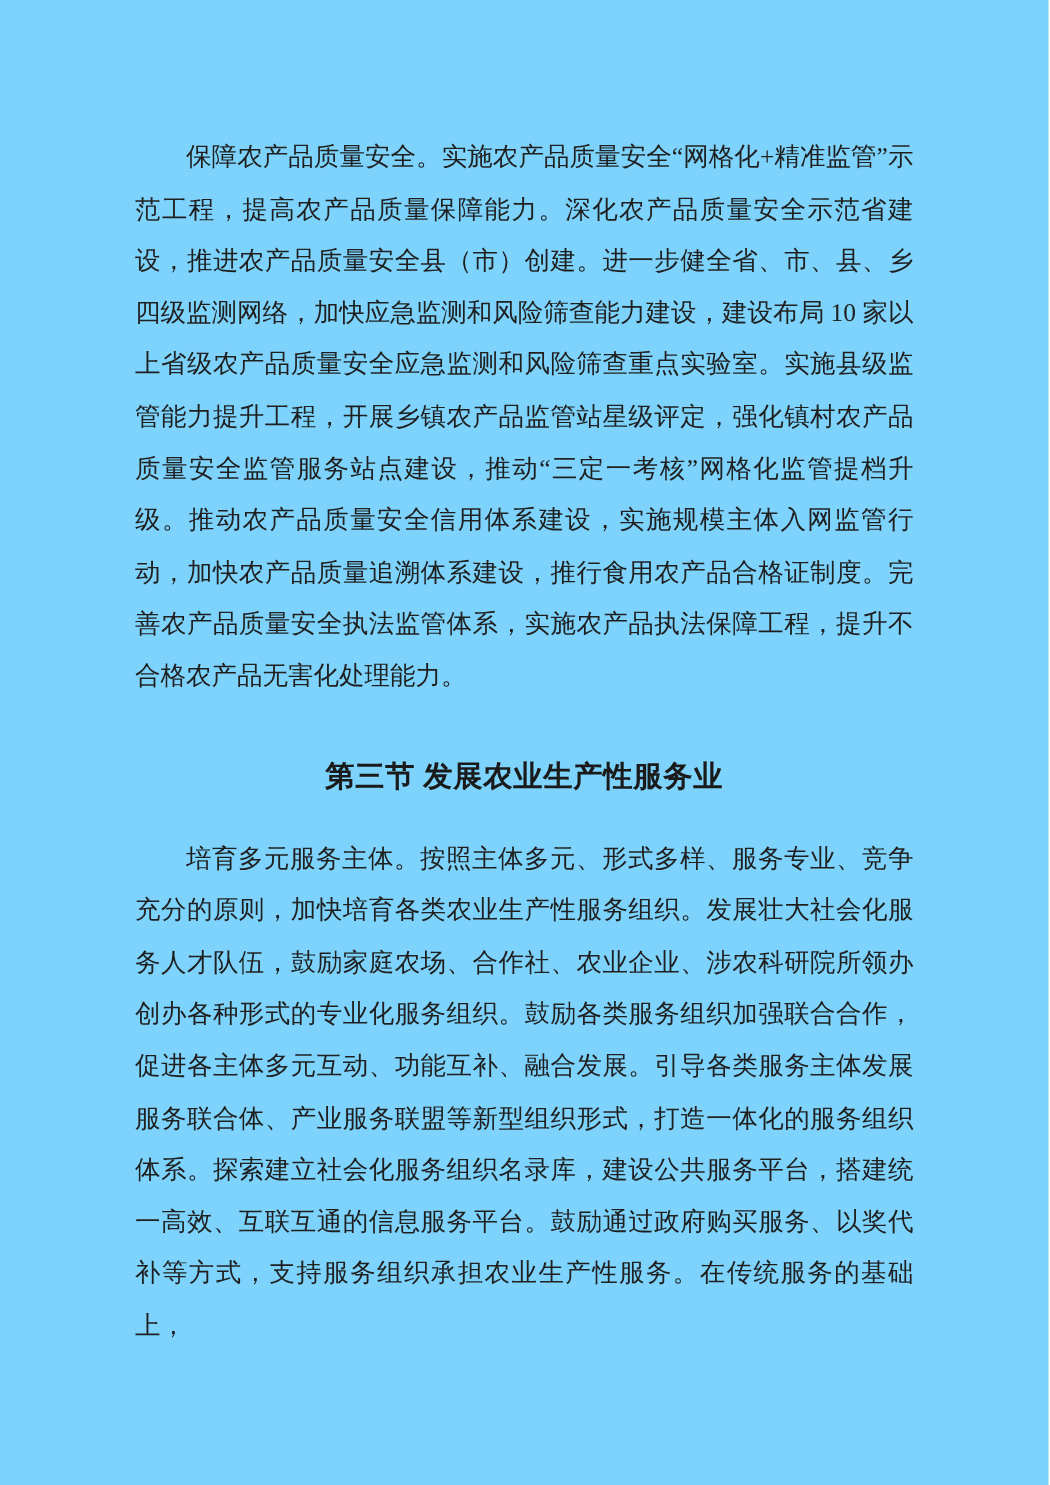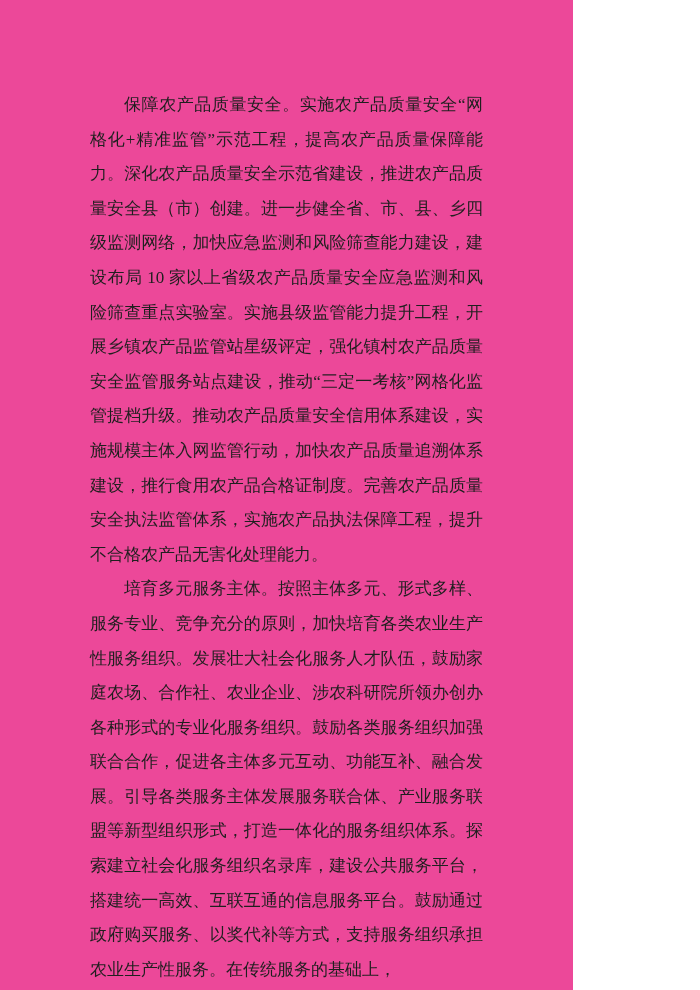--- a/index.html
+++ b/index.html
@@ -2,24 +2,24 @@
 <html><head>
 <meta charset="utf-8">
 <style>
   html, body {
     margin: 0;
     padding: 0;
     background: #ffffff;
   }
   .page {
     position: relative;
-    width: 573px;
+    width: 699px;
     height: 990px;
     box-sizing: border-box;
-    background: #ec4899;
+    background: #7dd3fc;
     padding: 88px 90px 0 90px;
     overflow: hidden;
     font-family: "Liberation Serif", "DejaVu Serif", serif;
     color: #1f1f1f;
   }
   .body-text {
     margin: 0;
     font-size: 17px;
     line-height: 34.6px;
     text-align: justify;
@@ -37,15 +37,16 @@
     color: #1a1a1a;
     letter-spacing: 0.5px;
   }
 </style>
 </head>
 <body>
 
 <div class="page">
   <p class="body-text">保障农产品质量安全。实施农产品质量安全“网格化+精准监管”示范工程，提高农产品质量保障能力。深化农产品质量安全示范省建设，推进农产品质量安全县（市）创建。进一步健全省、市、县、乡四级监测网络，加快应急监测和风险筛查能力建设，建设布局 10 家以上省级农产品质量安全应急监测和风险筛查重点实验室。实施县级监管能力提升工程，开展乡镇农产品监管站星级评定，强化镇村农产品质量安全监管服务站点建设，推动“三定一考核”网格化监管提档升级。推动农产品质量安全信用体系建设，实施规模主体入网监管行动，加快农产品质量追溯体系建设，推行食用农产品合格证制度。完善农产品质量安全执法监管体系，实施农产品执法保障工程，提升不合格农产品无害化处理能力。</p>
 
+  <h2 class="section-heading">第三节 发展农业生产性服务业</h2>
 
   <p class="body-text">培育多元服务主体。按照主体多元、形式多样、服务专业、竞争充分的原则，加快培育各类农业生产性服务组织。发展壮大社会化服务人才队伍，鼓励家庭农场、合作社、农业企业、涉农科研院所领办创办各种形式的专业化服务组织。鼓励各类服务组织加强联合合作，促进各主体多元互动、功能互补、融合发展。引导各类服务主体发展服务联合体、产业服务联盟等新型组织形式，打造一体化的服务组织体系。探索建立社会化服务组织名录库，建设公共服务平台，搭建统一高效、互联互通的信息服务平台。鼓励通过政府购买服务、以奖代补等方式，支持服务组织承担农业生产性服务。在传统服务的基础上，</p>
 </div>
 
 </body></html>

